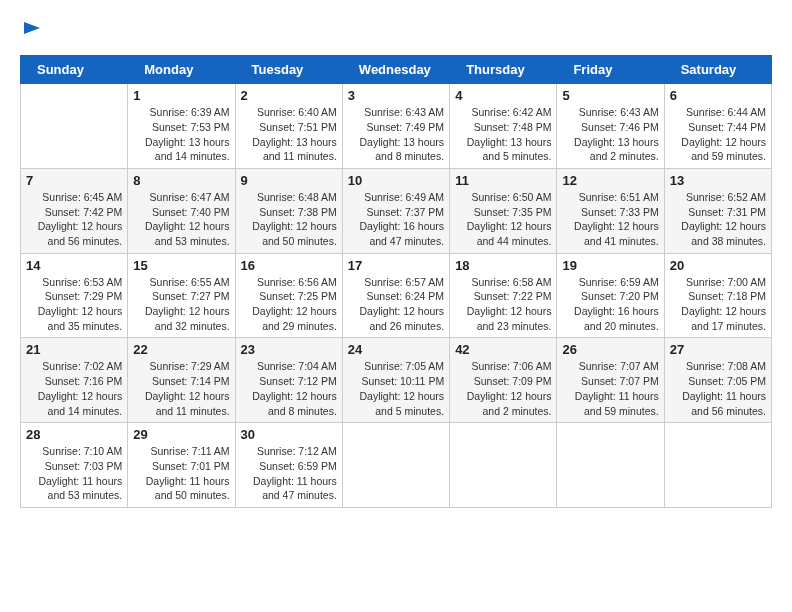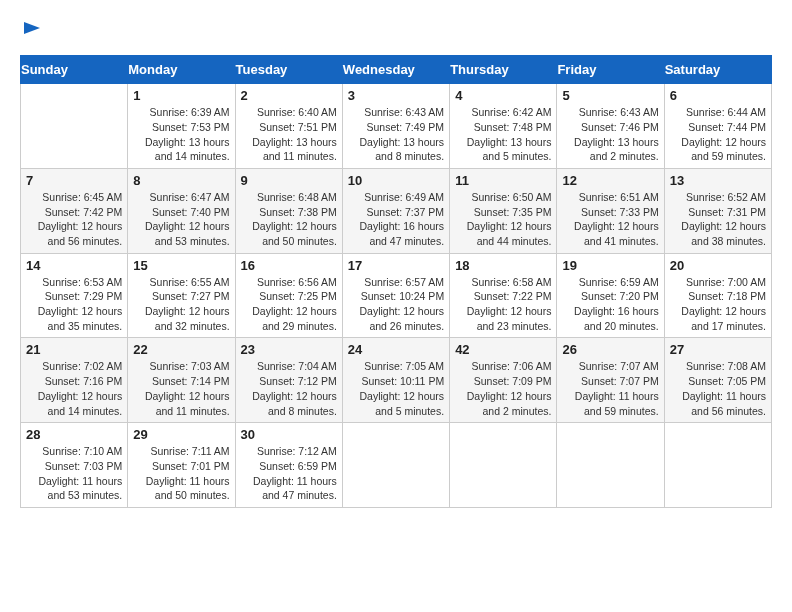--- a/index.html
+++ b/index.html
@@ -45,21 +45,21 @@
       color: #444;
     }
     .calendar {
       width: 100%;
       border-collapse: collapse;
       border: 1px solid #ccc;
     }
     .calendar th {
       background: #1565C0;
       color: #fff;
-      padding: 6px 0;
+      padding: 6px 16px;
       font-size: 13px;
       text-align: left;
       border: 1px solid #1565C0;
     }
     .calendar td {
       vertical-align: top;
       border: 1px solid #ccc;
       padding: 4px 5px;
       width: calc(100% / 7);
       min-height: 80px;
@@ -250,21 +250,21 @@
         <div class="day-info">
           <span>Sunrise: 6:56 AM</span><br>
           <span>Sunset: 7:25 PM</span><br>
           <span>Daylight: 12 hours and 29 minutes.</span>
         </div>
       </td>
         <td>
         <span class="day-number">17</span>
         <div class="day-info">
           <span>Sunrise: 6:57 AM</span><br>
-          <span>Sunset: 10:24 PM</span><br>
+          <span>Sunset: 6:24 PM</span><br>
           <span>Daylight: 12 hours and 26 minutes.</span>
         </div>
       </td>
         <td>
         <span class="day-number">18</span>
         <div class="day-info">
           <span>Sunrise: 6:58 AM</span><br>
           <span>Sunset: 7:22 PM</span><br>
           <span>Daylight: 12 hours and 23 minutes.</span>
         </div>
@@ -291,21 +291,21 @@
         <span class="day-number">21</span>
         <div class="day-info">
           <span>Sunrise: 7:02 AM</span><br>
           <span>Sunset: 7:16 PM</span><br>
           <span>Daylight: 12 hours and 14 minutes.</span>
         </div>
       </td>
         <td>
         <span class="day-number">22</span>
         <div class="day-info">
-          <span>Sunrise: 7:03 AM</span><br>
+          <span>Sunrise: 7:29 AM</span><br>
           <span>Sunset: 7:14 PM</span><br>
           <span>Daylight: 12 hours and 11 minutes.</span>
         </div>
       </td>
         <td>
         <span class="day-number">23</span>
         <div class="day-info">
           <span>Sunrise: 7:04 AM</span><br>
           <span>Sunset: 7:12 PM</span><br>
           <span>Daylight: 12 hours and 8 minutes.</span>

